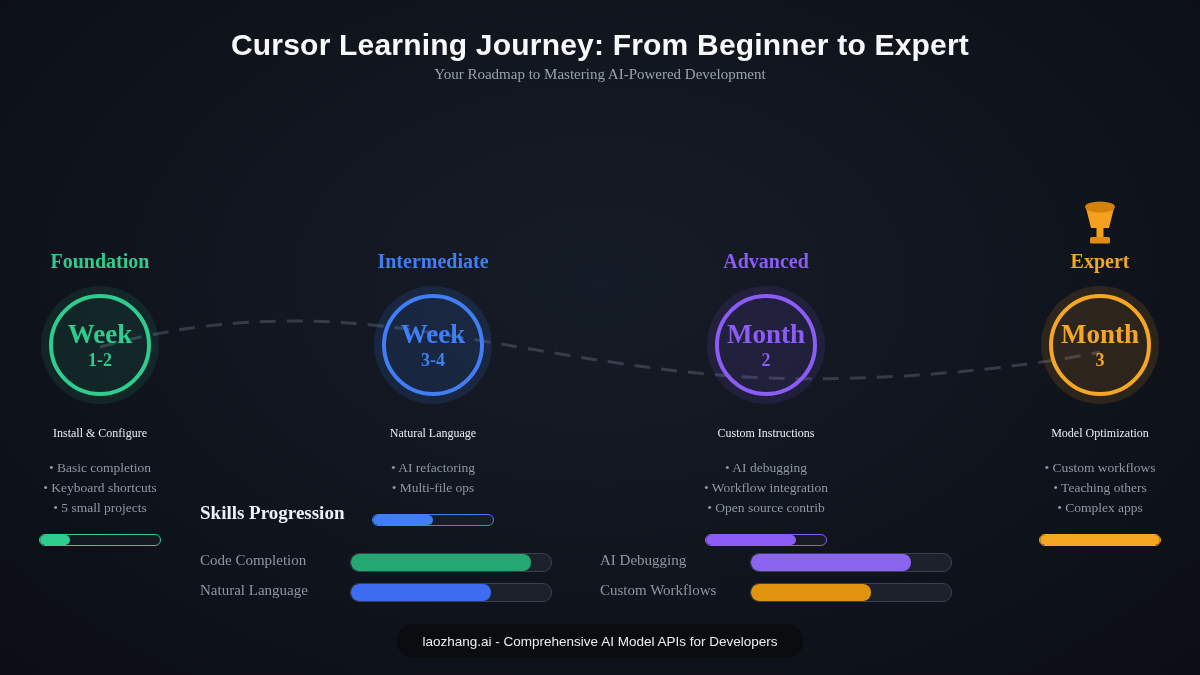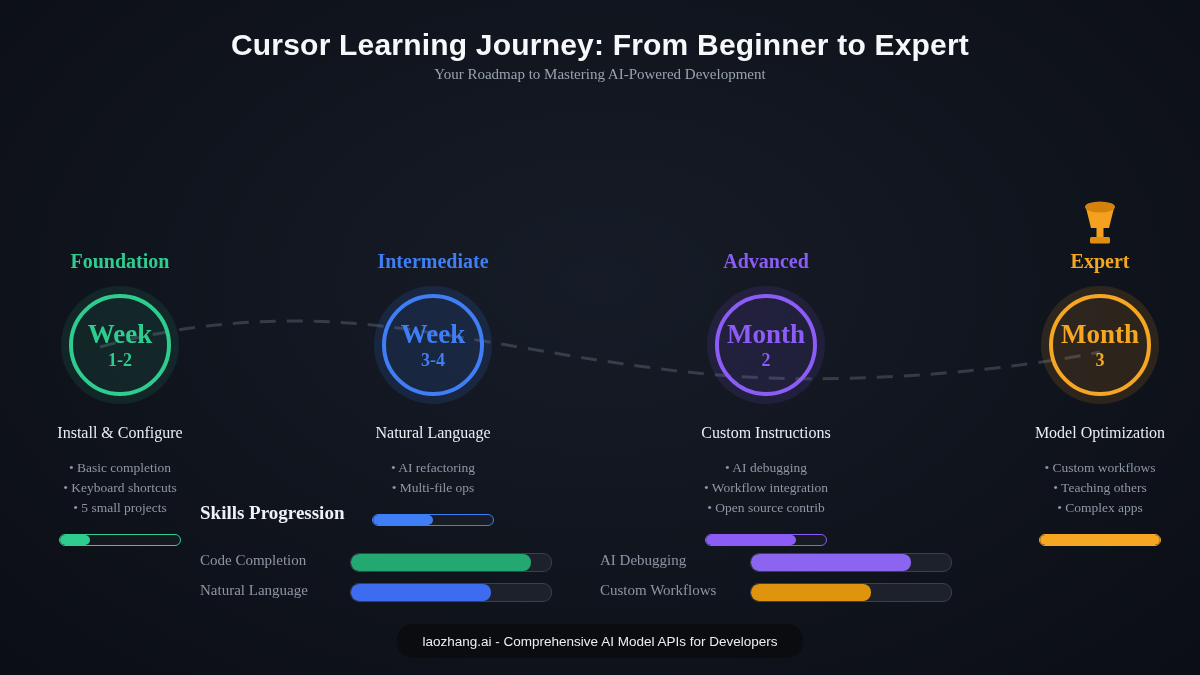--- a/index.html
+++ b/index.html
@@ -21,21 +21,21 @@
   .stage{top:250px;width:200px;text-align:center;z-index:2;}
   .stage-title{font-size:20px;font-weight:bold;color:var(--accent);line-height:22px;}
   .circle-wrap{position:relative;width:118px;height:118px;margin:14px auto 0;}
   .disk{position:absolute;inset:0;border-radius:50%;}
   .ring{
     position:absolute;inset:8px;border-radius:50%;border:4px solid var(--accent);
     display:flex;flex-direction:column;align-items:center;justify-content:center;
   }
   .period-top{font-size:27px;font-weight:bold;color:var(--accent);line-height:28px;}
   .period-bottom{font-size:18px;font-weight:bold;color:var(--accent);line-height:20px;margin-top:2px;}
-  .stage-sub{margin-top:20px;font-size:16px;color:#eaeef3;line-height:18px;}
+  .stage-sub{margin-top:20px;font-size:12px;color:#eaeef3;line-height:18px;}
   .bullets{margin-top:16px;}
   .bullet{font-size:13.5px;color:#8e97a5;line-height:20px;}
   .mini-track{
     margin:16px auto 0;width:120px;height:10px;border-radius:6px;
     border:1px solid var(--accent);background:rgba(255,255,255,0.03);overflow:hidden;
   }
   .mini-fill{height:100%;border-radius:5px;background:var(--accent);}
   .skills-heading{
     left:200px;top:502px;font-size:19px;font-weight:bold;color:#eef1f5;z-index:2;
   }
@@ -66,21 +66,21 @@
     <path d="M 100 347 C 220 314, 330 316, 433 333 C 550 351, 650 373, 766 378 C 880 382, 1010 370, 1100 352" fill="none" stroke="#596070" stroke-width="3" stroke-dasharray="16 11" opacity="0.5"></path>
   </svg>
 
   <svg class="abs trophy" width="44" height="46" viewBox="0 0 44 46">
     <path d="M 8 8 L 36 8 L 31 28 L 13 28 Z" fill="#f5a11f"></path>
     <ellipse cx="22" cy="7" rx="15" ry="5.5" fill="#d4820c"></ellipse>
     <rect x="18.5" y="28" width="7" height="9" fill="#f5a11f"></rect>
     <rect x="12" y="37" width="20" height="6.5" rx="1.5" fill="#e08e12"></rect>
   </svg>
 
-  <div class="abs stage" style="left: 0px; padding-left: 20px; --accent: #2ecc8f;">
+  <div class="abs stage" style="left: 0px; --accent: #2ecc8f;">
     <div class="stage-title">Foundation</div>
     <div class="circle-wrap">
       <div class="disk" style="background: rgba(46, 204, 143, 0.1);"></div>
       <div class="ring">
         <div class="period-top">Week</div>
         <div class="period-bottom">1-2</div>
       </div>
     </div>
     <div class="stage-sub">Install &amp; Configure</div>
     <div class="bullets">

